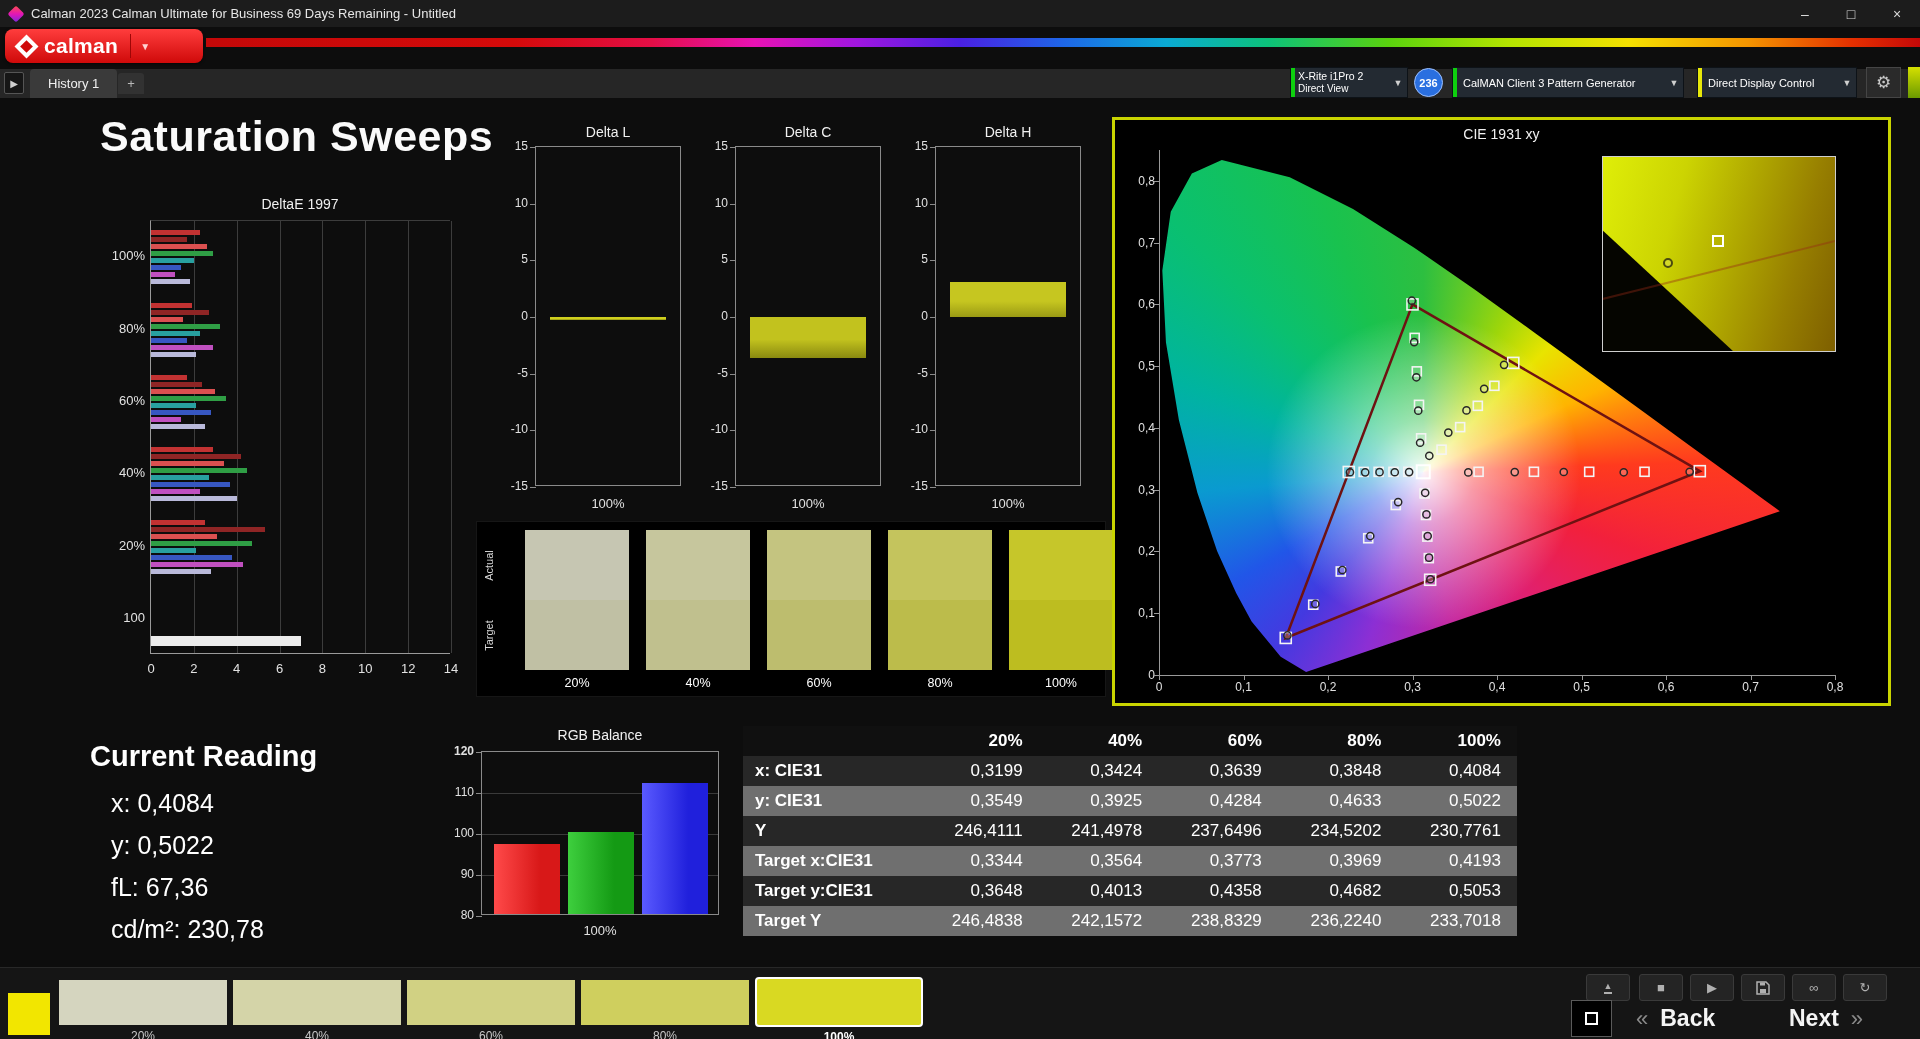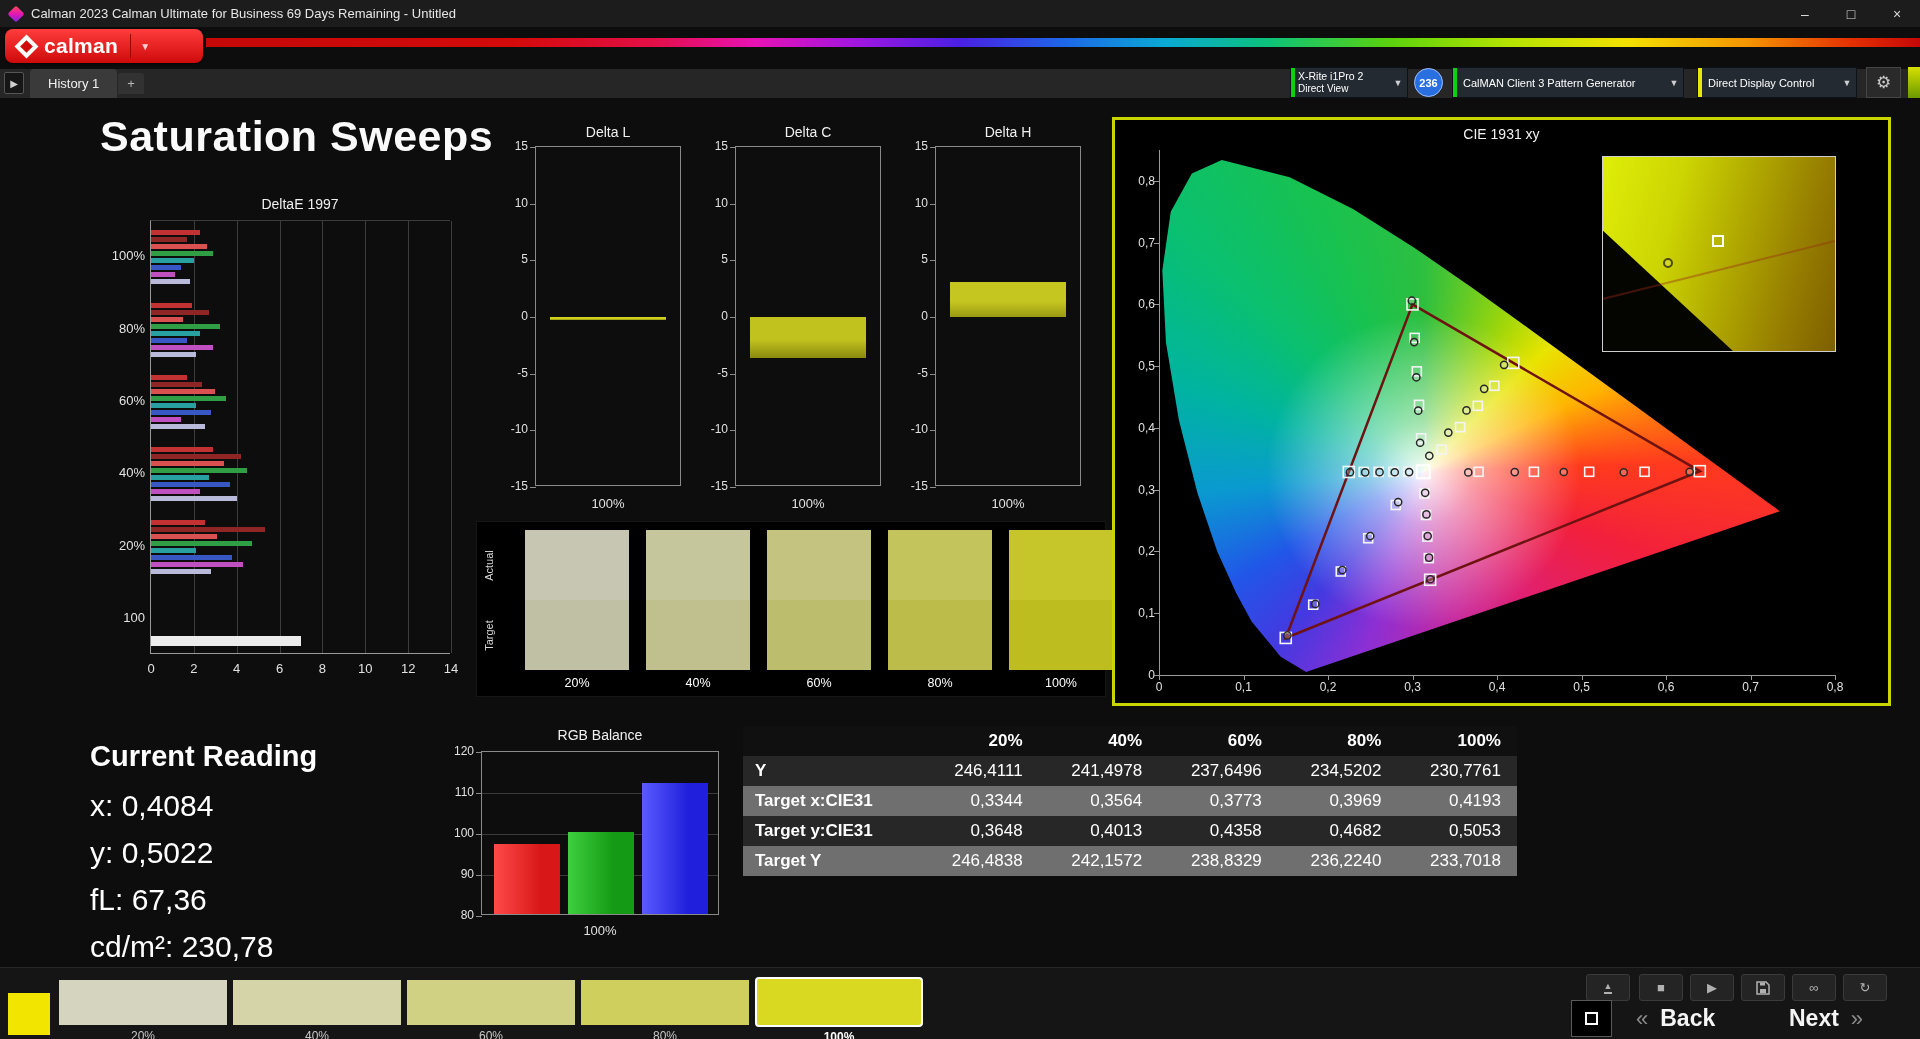--- a/index.html
+++ b/index.html
@@ -74,21 +74,21 @@
   #sw-panel { position:absolute; left:476px; top:521px; width:630px; height:176px; background:#000; border:1px solid #161616; }
   .sw-vlab { position:absolute; width:60px; height:13px; line-height:13px; text-align:center; color:#d8d8d8; font-size:11px; transform:rotate(-90deg); }
   #sw-cols { position:absolute; left:22px; top:0; right:0; bottom:0; }
   .sw-col { position:absolute; top:8px; width:104px; }
   .sw-a { height:70px; } .sw-t { height:70px; }
   .sw-lab { margin-top:6px; text-align:center; color:#fff; font-size:12.5px; }
 
   
   #current-reading { position:absolute; left:90px; top:740px; color:#fff; }
   .cr-title { font-size:29px; font-weight:600; margin-bottom:16px; }
-  .cr-line { font-size:30px; margin-bottom:13px; }
+  .cr-line { font-size:25px; margin-bottom:13px;margin-left:21px; }
 
   
   #results-table { position:absolute; left:743px; top:726px; width:774px; }
   .tr { display:grid; grid-template-columns:176px repeat(5,1fr); height:30px; align-items:center; }
   .td { text-align:right; padding-right:16px; font-size:17px; color:#fff; }
   .td.first { text-align:left; padding-left:12px; font-weight:bold; }
   .th-row { background:#101010; } .th-row .td { font-weight:bold; }
   .tr.dark { background:#272727; } .tr.shade { background:#6f6f6f; }
 
   
@@ -342,21 +342,21 @@
           <div class="sw-a" style="background: rgb(198, 198, 42);"></div>
           <div class="sw-t" style="background: rgb(189, 189, 32);"></div>
           <div class="sw-lab">100%</div>
         </div>
       </div>
   </div>
 
   <div id="rgb-chart">
     <div class="chart-title">RGB Balance</div>
     <div class="sd-plot">
-        <div class="sd-ylab" style="top: -8px;">120</div>
+        <div class="sd-ylab" style="top: -8px; font-weight: bold;">120</div>
         <div class="sd-tick" style="top: 0px;"></div>
         <div class="sd-ylab" style="top: 33px;">110</div>
         <div class="sd-tick" style="top: 41px;"></div>
         <div class="rgb-grid" style="top: 41px;"></div>
         <div class="sd-ylab" style="top: 74px;">100</div>
         <div class="sd-tick" style="top: 82px;"></div>
         <div class="rgb-grid" style="top: 82px;"></div>
         <div class="sd-ylab" style="top: 115px;">90</div>
         <div class="sd-tick" style="top: 123px;"></div>
         <div class="rgb-grid" style="top: 123px;"></div>
@@ -378,20 +378,36 @@
   </div>
 
   <div id="results-table">
       <div class="tr th-row">
         <div class="td first"></div>
         <div class="td">20%</div>
         <div class="td">40%</div>
         <div class="td">60%</div>
         <div class="td">80%</div>
         <div class="td">100%</div>
+      </div>
+      <div class="tr dark">
+        <div class="td first">x: CIE31</div>
+        <div class="td">0,3199</div>
+        <div class="td">0,3424</div>
+        <div class="td">0,3639</div>
+        <div class="td">0,3848</div>
+        <div class="td">0,4084</div>
+      </div>
+      <div class="tr shade">
+        <div class="td first">y: CIE31</div>
+        <div class="td">0,3549</div>
+        <div class="td">0,3925</div>
+        <div class="td">0,4284</div>
+        <div class="td">0,4633</div>
+        <div class="td">0,5022</div>
       </div>
       <div class="tr dark">
         <div class="td first">Y</div>
         <div class="td">246,4111</div>
         <div class="td">241,4978</div>
         <div class="td">237,6496</div>
         <div class="td">234,5202</div>
         <div class="td">230,7761</div>
       </div>
       <div class="tr shade">

